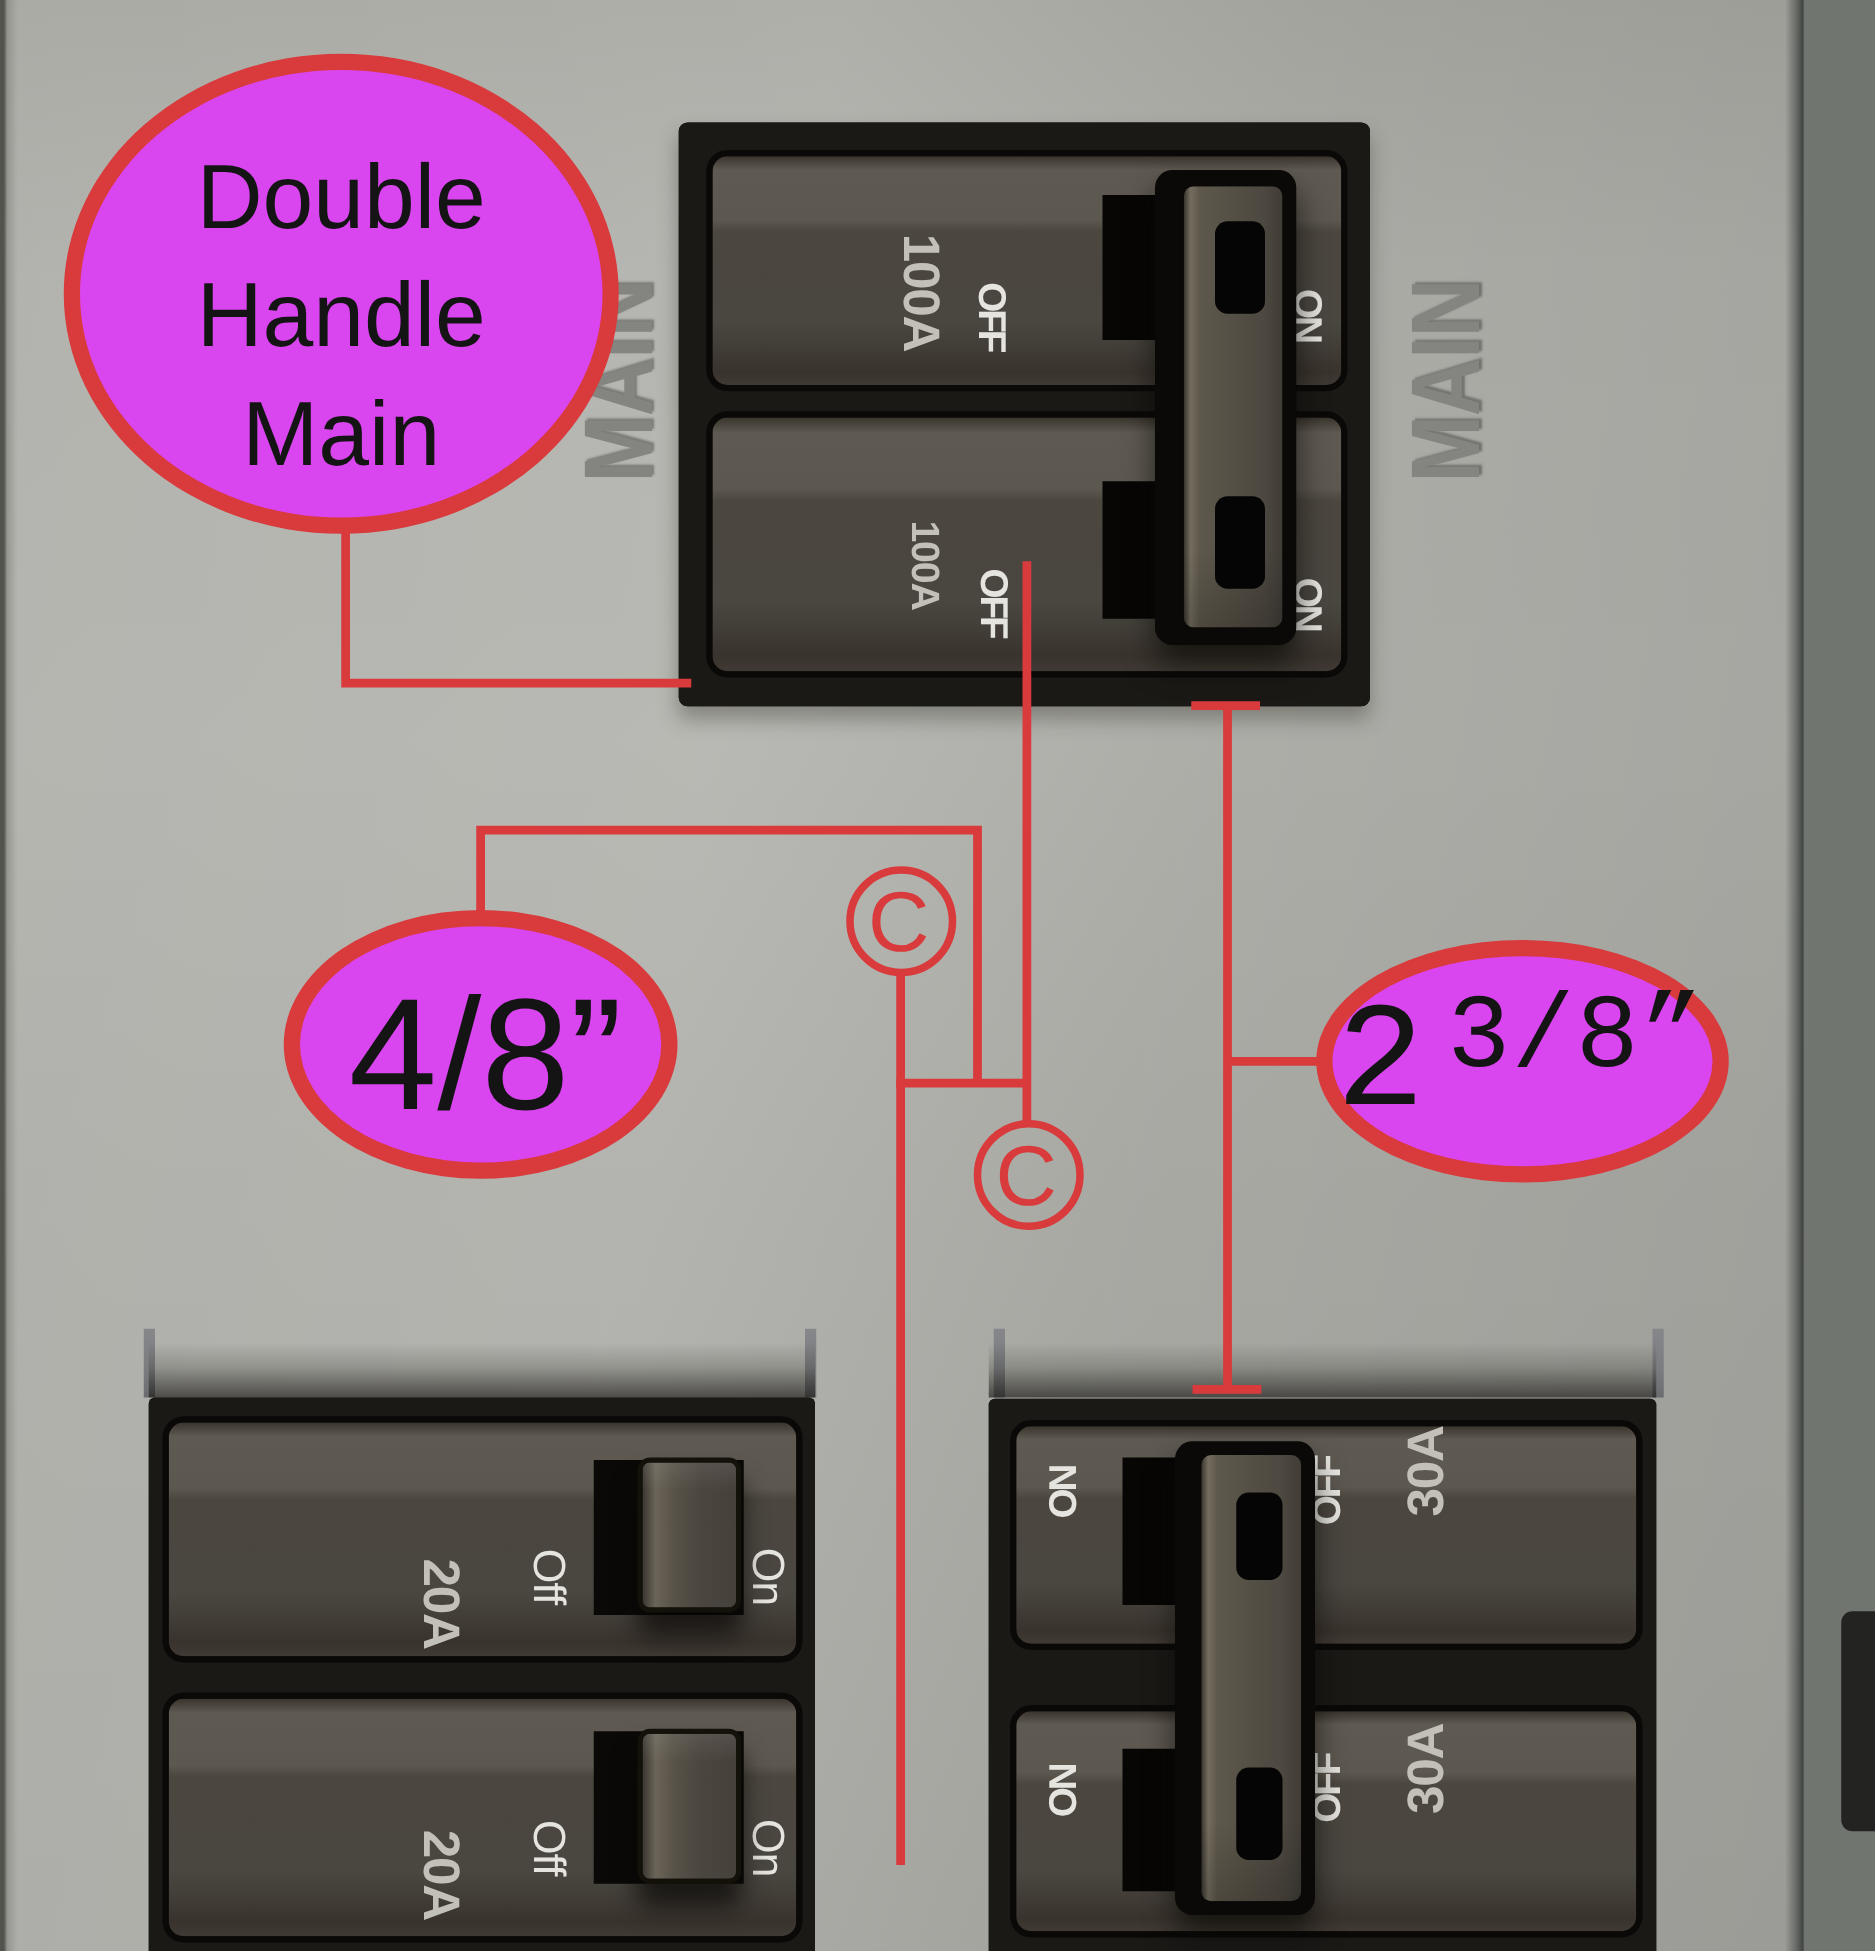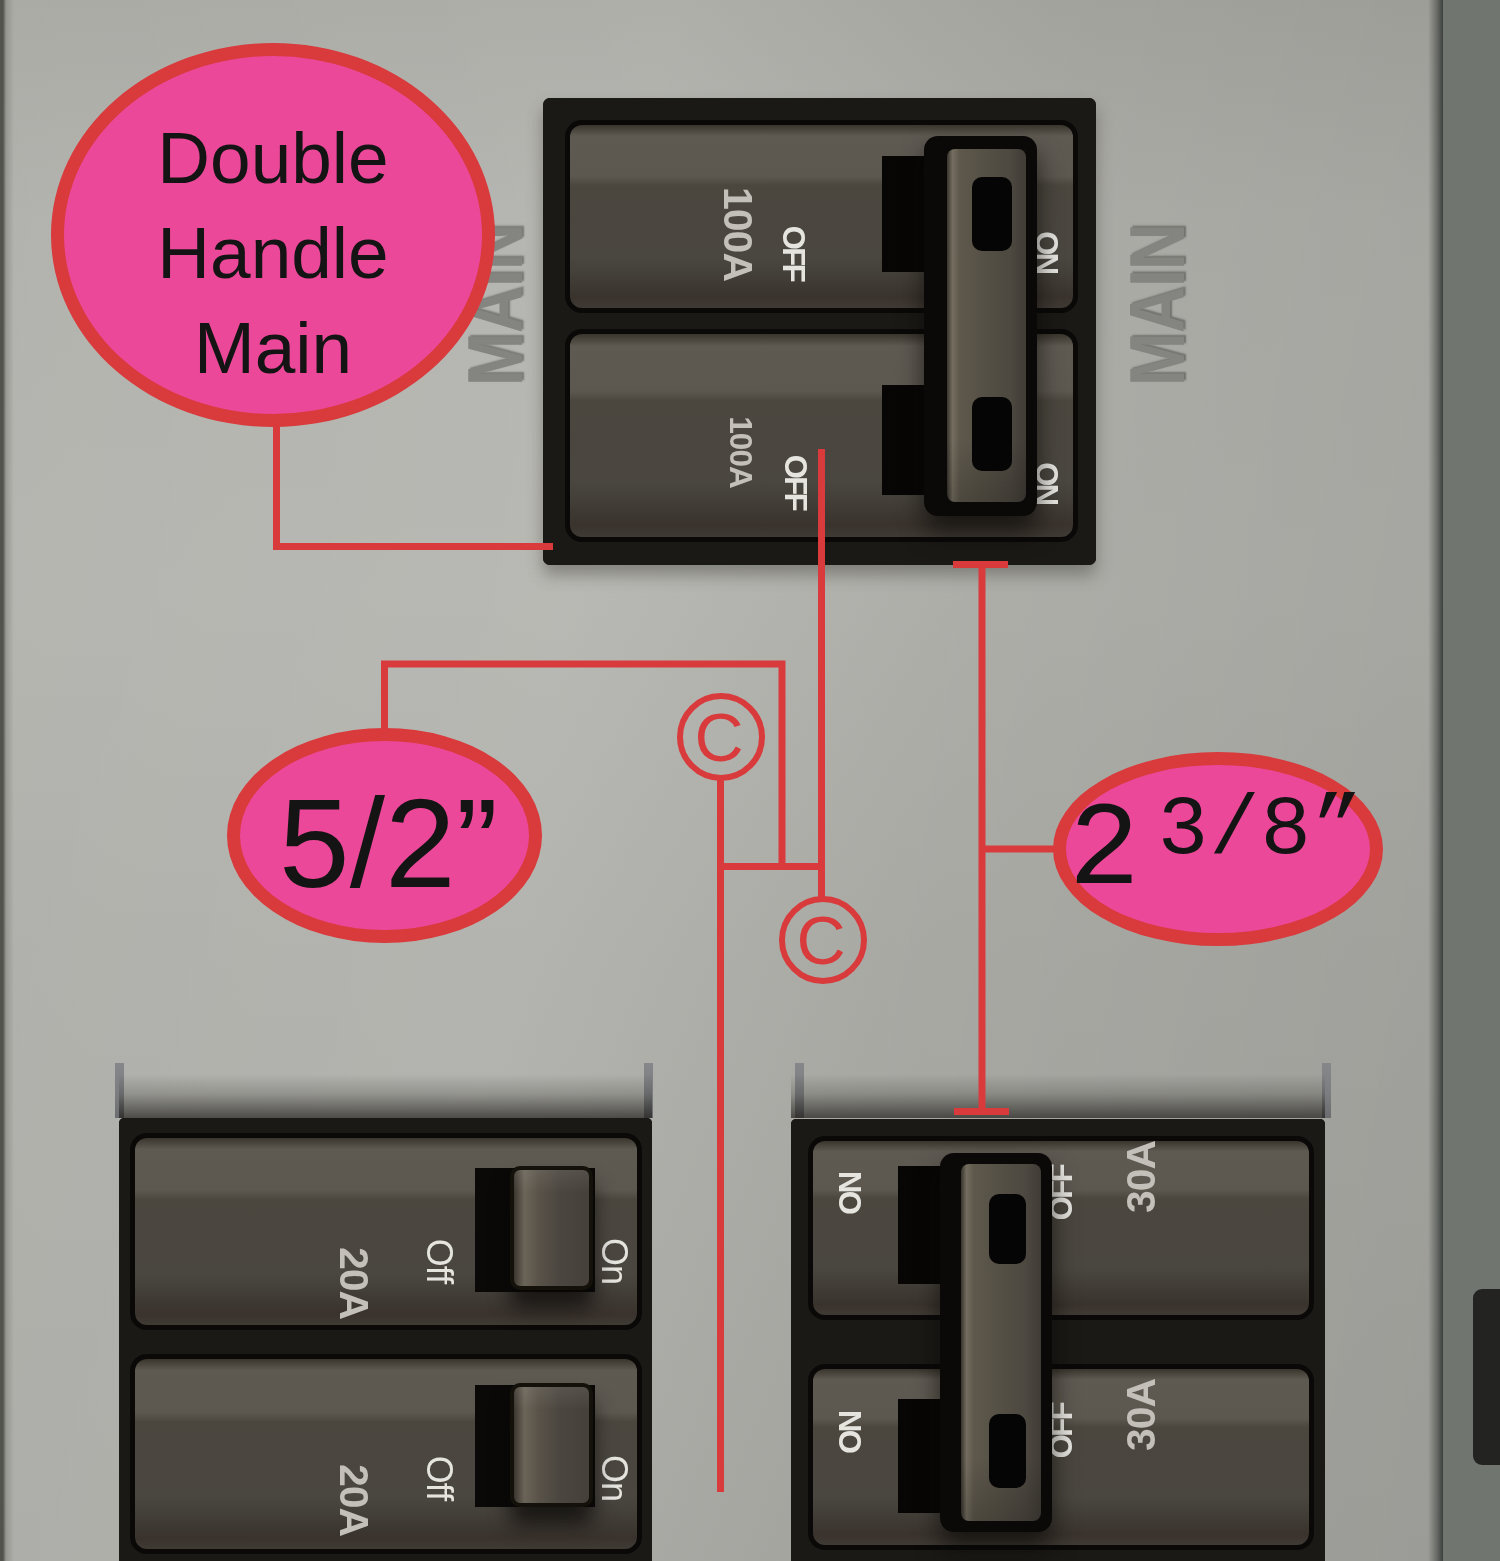--- a/index.html
+++ b/index.html
@@ -53,21 +53,21 @@
       linear-gradient(90deg, #3b362f 0%, #6a6458 14%, #595349 32%, #4b463f 60%, #45403a 100%);
     box-shadow: 0 18px 20px rgba(8,7,5,0.7); }
 
   
   .tab { position:absolute; width:9px; height:55px;
     background:linear-gradient(180deg, #85878a 0%, #7a7c7f 60%, #6a6c6f 100%); }
   .topshadow { position:absolute; height:44px;
     background:linear-gradient(180deg, rgba(40,37,32,0) 0%, rgba(40,37,32,0.22) 45%, rgba(25,23,20,0.66) 100%); }
 
   
-  .ell { position:absolute; background:#ec4899; border:13px solid #d93a3c; border-radius:50%;
+  .ell { position:absolute; background:#d946ef; border:13px solid #d93a3c; border-radius:50%;
     display:flex; align-items:center; justify-content:center; color:#141414; }
 
   #svgred { left:0; top:0; }
   .mainlbl { font-size:78px; font-weight:bold; color:#848580; letter-spacing:-1px;
     text-shadow:2px 2px 2px rgba(60,60,56,0.5); }
 </style>
 </head>
 <body>
 
 <div class="abs" id="leftedge"></div>
@@ -160,18 +160,18 @@
     <text x="719" y="761">C</text>
     <text x="821" y="964">C</text>
   </g>
 </svg>
 
 <div class="ell" style="left:51px; top:43px; width:444px; height:384px;">
   <div style="font-size:73px; line-height:95px; text-align:center; transform:translateY(17px);">Double<br>Handle<br>Main</div>
 </div>
 
 <div class="ell" style="left:227px; top:728px; width:315px; height:215px;">
-  <div style="font-size:127px; transform:translate(4px,7px);">5/2”</div>
+  <div style="font-size:127px; transform:translate(4px,7px);">4/8”</div>
 </div>
 
 <div class="ell" style="left:1053px; top:752px; width:330px; height:194px;font-family:Liberation Mono, monospace;">
   <div style="font-size:119px; transform:translate(-2px,2px);">2<span style="font-size:84px; vertical-align:30px; letter-spacing:1px;"> 3/8”</span></div>
 </div>
 
 </body></html>

